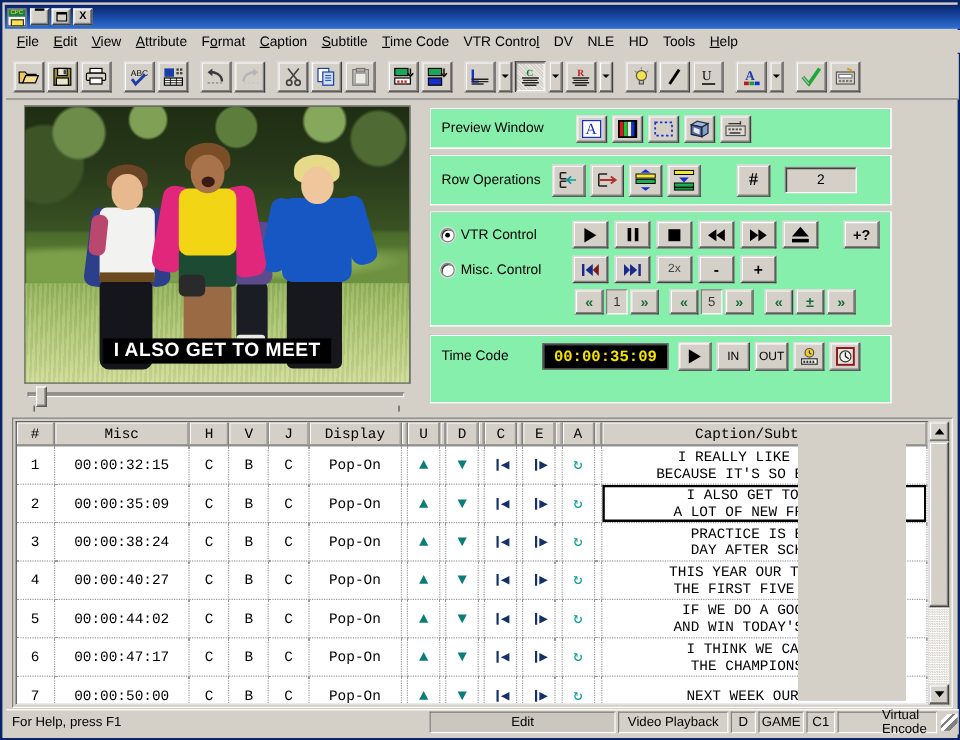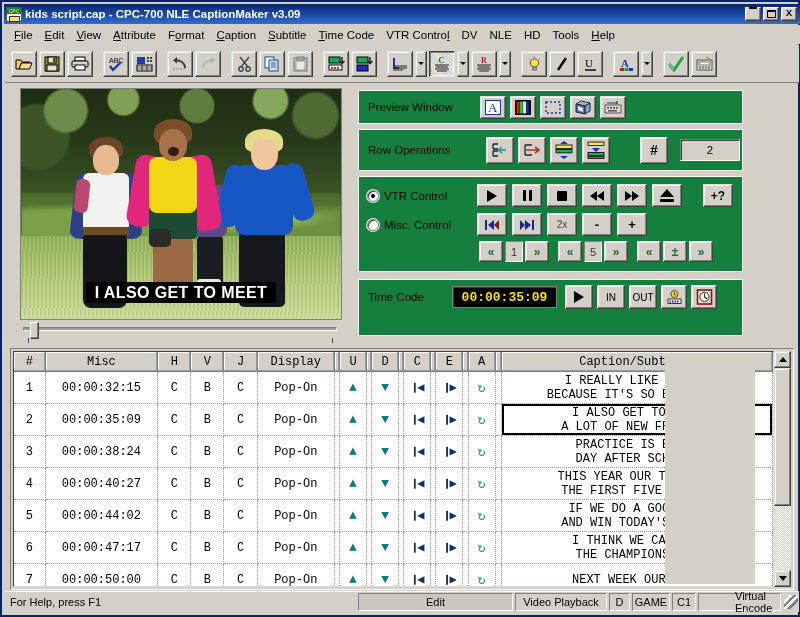--- a/index.html
+++ b/index.html
@@ -168,21 +168,21 @@
   #vslider .track{position:absolute;left:3px;top:5px;width:314px;height:4px;
     background:#9a9a94;border:1px solid #808080;border-right-color:#fff;border-bottom-color:#fff;box-sizing:border-box;}
   #vslider .thumb{position:absolute;left:10px;top:0px;width:9px;height:17px;background:#d4d0c8;
     border:1px solid #fff;border-right-color:#404040;border-bottom-color:#404040;
     box-shadow:inset -1px -1px 0 #808080;box-sizing:border-box;}
   #vticks{position:absolute;left:10px;top:252px;width:320px;height:6px;}
   #vticks i{position:absolute;top:0;width:1px;height:5px;background:#4a4a4a;}
 
   
   .grp{
-    position:absolute;background:#15803d;
+    position:absolute;background:#86efac;
     border:1px solid #808080;border-right-color:#fff;border-bottom-color:#fff;
     box-sizing:border-box;
   }
   .grp:before{
     content:"";position:absolute;left:-1px;top:-1px;right:-1px;bottom:-1px;
     border:1px solid #fff;border-left-color:#fff;border-top-color:#fff;
     pointer-events:none;
   }
   .grp-inner{position:absolute;inset:0;display:flex;align-items:center;}
   .grp-label{font-size:11.5px;color:#000;margin-left:9px;white-space:nowrap;}
@@ -331,21 +331,20 @@
       linear-gradient(135deg,transparent 0 20%,#fff 20% 35%,#808080 35% 50%,transparent 50%);
   }
 </style>
 </head>
 <body>
 
 <div id="app">
 
   <div id="titlebar">
     <div class="tb-icon"></div>
-    <div class="tb-text">kids script.cap - CPC-700 NLE CaptionMaker v3.09</div>
     <div class="tb-btns">
       <div class="tb-btn tb-min">
           <span></span>
         </div>
       <div class="tb-btn tb-max">
           <span></span>
         </div>
       <div class="tb-btn"><span>X</span></div>
     </div>
   </div>
@@ -642,21 +641,21 @@
               <rect x="4" y="10" width="9" height="1.6"></rect>
             </g>
             <path d="M3 3h10M13 1v3" stroke="#333" stroke-width="1.2" fill="none"></path>
           </svg>
       </div>
     </div>
   </div>
 
   <div class="grp" style="left:356px;top:127px;width:385px;height:42px;">
     <div class="grp-inner">
-      <div class="grp-label" style="width:118px">Row Operations</div>
+      <div class="grp-label" style="width:92px">Row Operations</div>
       <div class="pbtn" style="height:27px;width:28px">
         <svg width="20" height="20" viewBox="0 0 20 20">
             <g stroke="#222" stroke-width="1.3" fill="none">
               <path d="M3 4h5M3 4v5M3 9h5M3 11v5M3 16h5M3 11h5"></path>
             </g>
             <path d="M9 10h7M12 7l-3.5 3 3.5 3" stroke="#0a9a9a" stroke-width="1.4" fill="none"></path>
           </svg>
       </div>
       <div class="pbtn" style="height:27px;width:28px">
         <svg width="20" height="20" viewBox="0 0 20 20">

